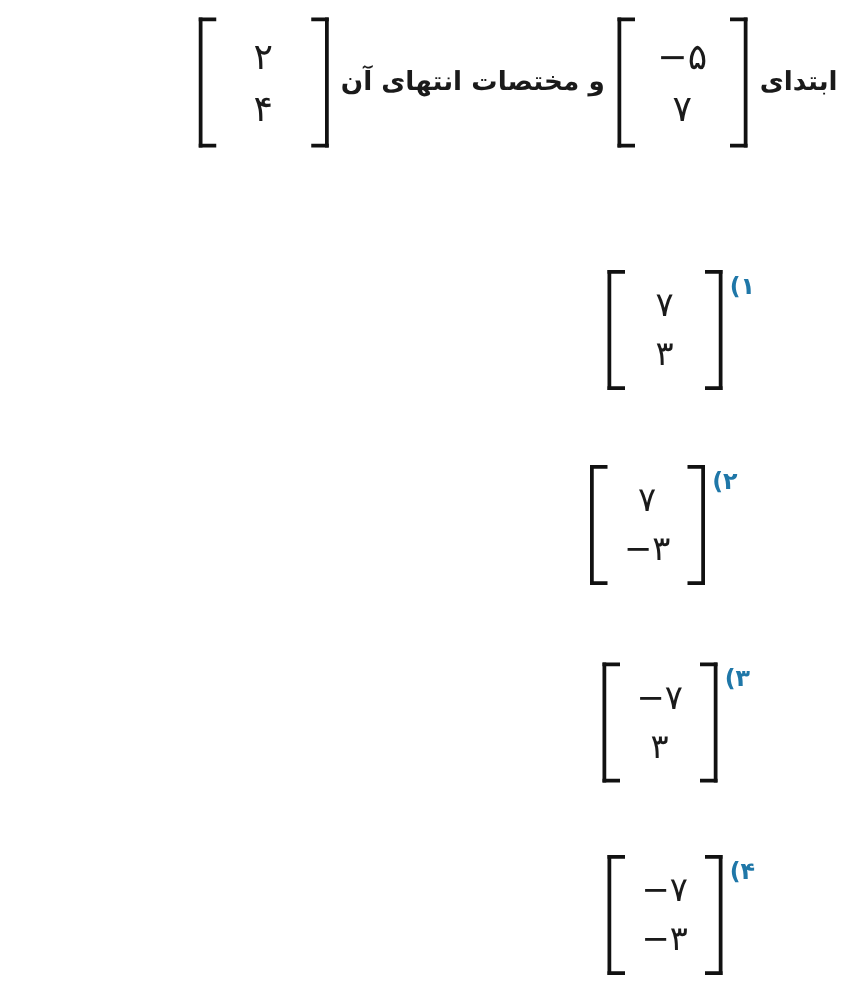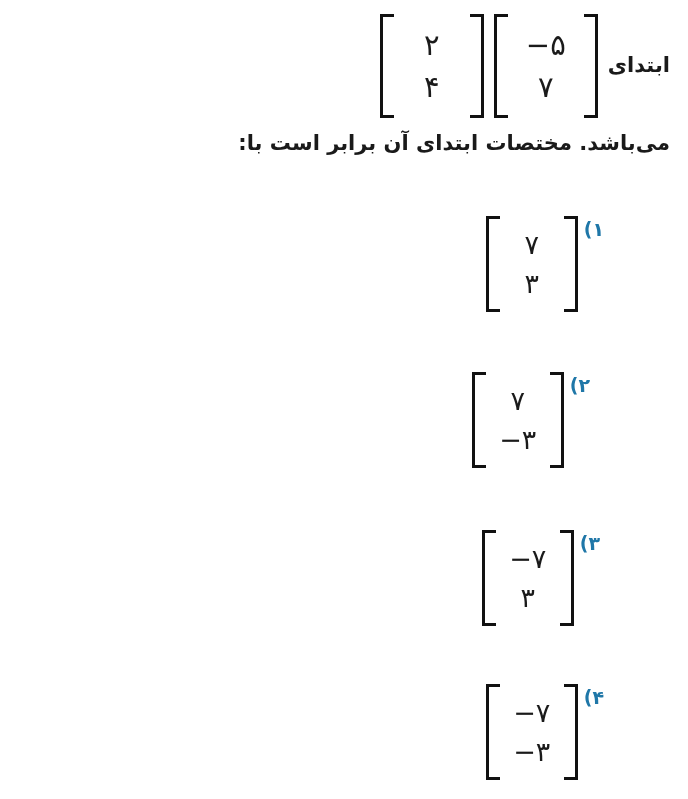--- a/index.html
+++ b/index.html
@@ -126,38 +126,36 @@
         </span>
       <span class="cells">
         <span class="cell">−۵</span>
         <span class="cell">۷</span>
       </span>
       <span class="brk r">
           <span></span>
         </span>
     </span>
 
+    <span class="stem-text">و مختصات انتهای آن</span>
 
     <span class="vec big">
       <span class="brk l">
           <span></span>
         </span>
       <span class="cells">
         <span class="cell">۲</span>
         <span class="cell">۴</span>
       </span>
       <span class="brk r">
           <span></span>
         </span>
     </span>
   </div>
 
-  <div class="stem-line second">
-    <span class="stem-text">می‌باشد. مختصات ابتدای آن برابر است با:</span>
-  </div>
 
 </div>
 
 <div class="option" id="option-1">
   <span class="opt-num">۱)</span>
   <span class="vec">
     <span class="brk l">
         <span></span>
       </span>
     <span class="cells">

